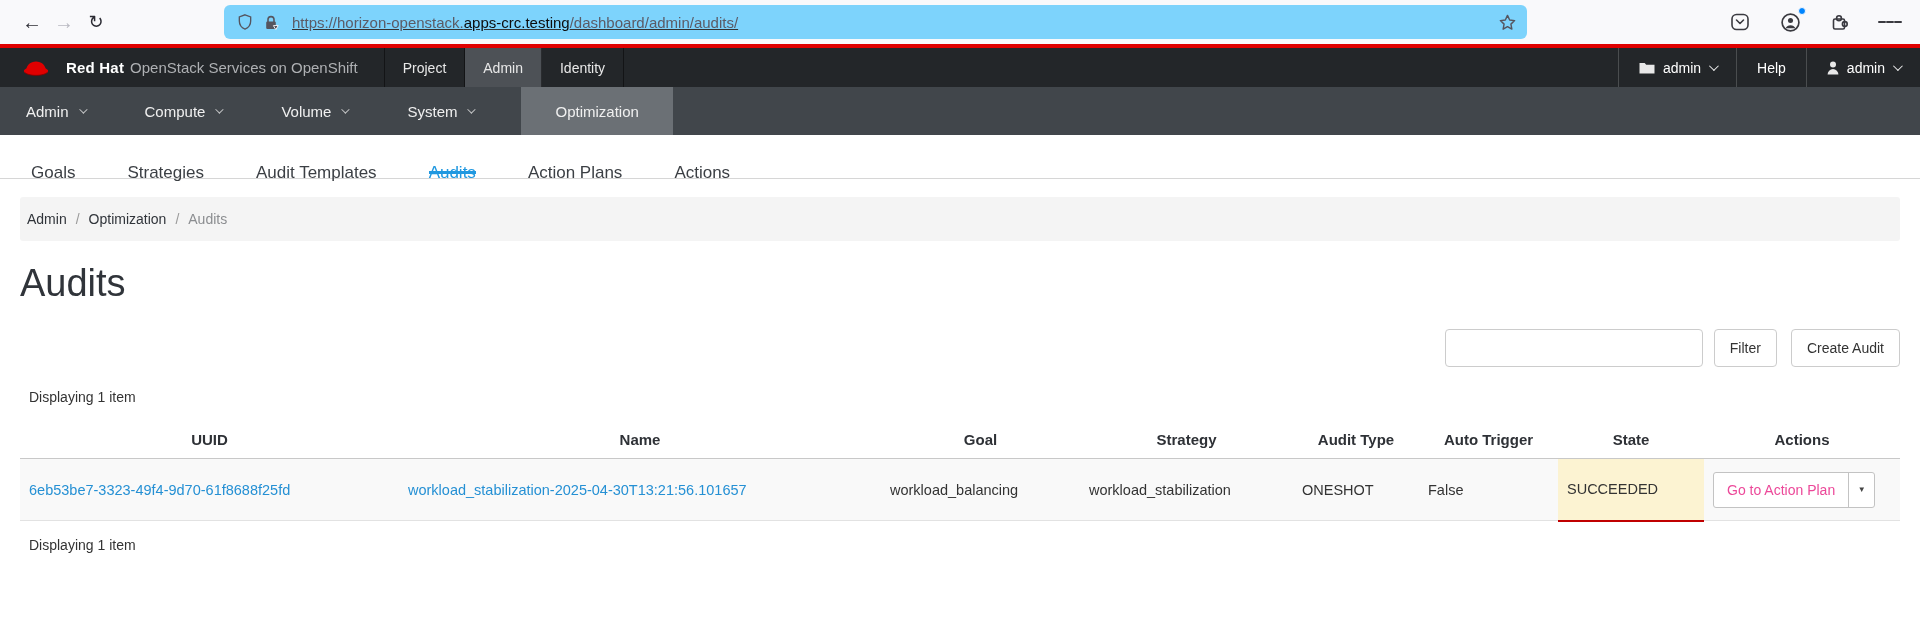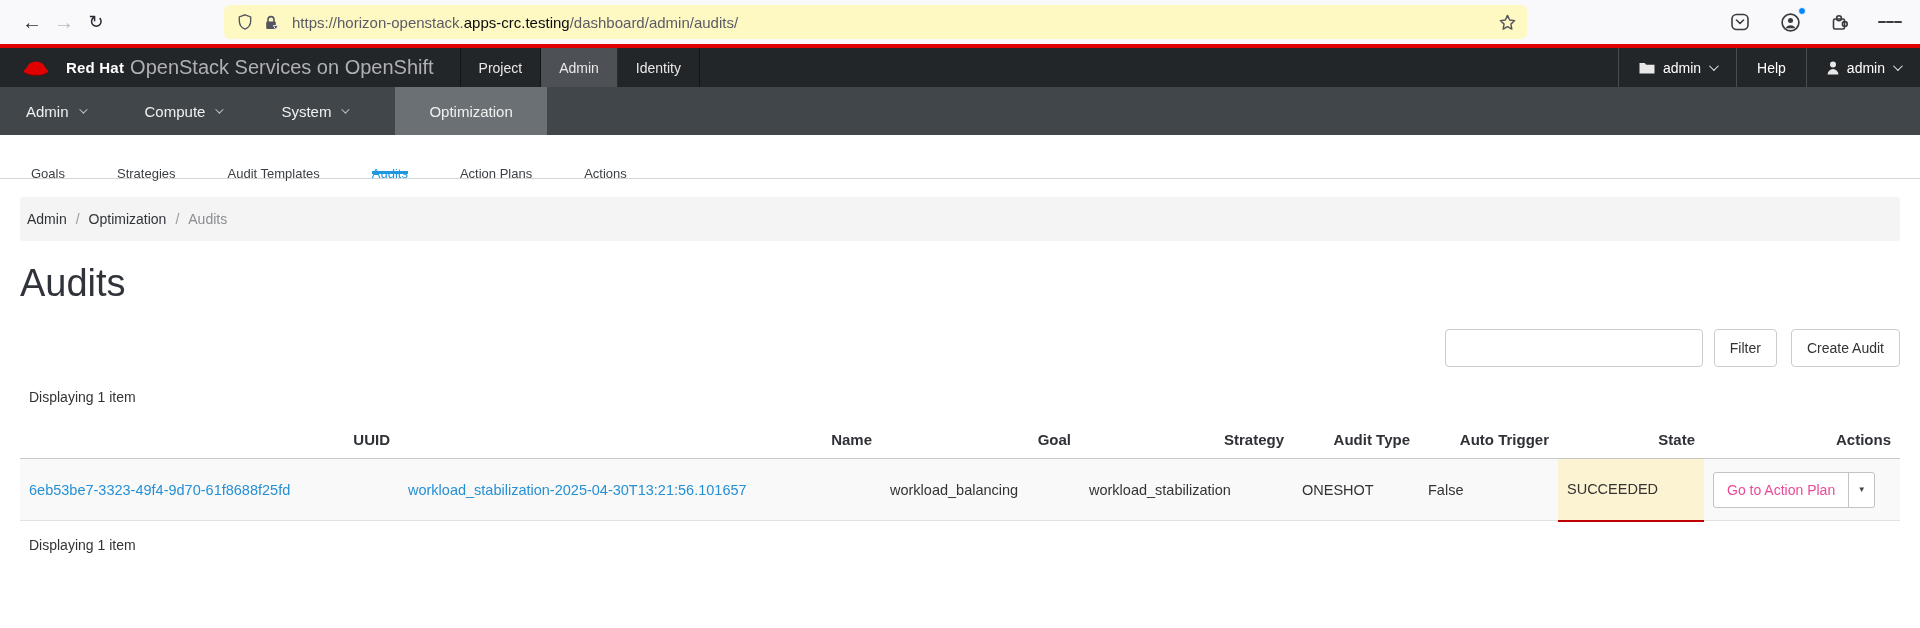--- a/index.html
+++ b/index.html
@@ -5,60 +5,60 @@
   * { box-sizing: border-box; margin: 0; padding: 0; }
   html,body { width: 1920px; height: 628px; overflow: hidden; background: #fff;
               font-family: "Liberation Sans", sans-serif; color: #333; }
 
   
   .browser-bar { height: 44px; background: #f9f9fb; display: flex; align-items: center; padding: 0 14px 0 16px; }
   .bicon { width: 32px; height: 32px; display: flex; align-items: center; justify-content: center;
            font-size: 20px; color: #2b2b33; border-radius: 4px; flex: 0 0 auto; }
   .bicon.disabled { color: #b9b9c1; }
   .reload { font-size: 18px; }
-  .urlbar { margin-left: 112px; width: 1303px; height: 34px; background: #fef9c3; border-radius: 6px;
-            display: flex; align-items: center; padding: 0 10px 0 12px; }
+  .urlbar { margin-left: 112px; width: 1303px; height: 34px; background: #7dd3fc; border-radius: 6px;
+            display: flex; align-items: center; padding: 0 10px 0 12px; text-decoration: underline; }
   .urlbar .u-ico { flex: 0 0 auto; display: flex; align-items: center; margin-right: 9px; }
   .url { font-size: 15px; color: #5b5b66; white-space: nowrap; flex: 1 1 auto; margin-left: 4px; }
   .u-dark { color: #0c0c0d; }
   .star { margin-left: auto; flex: 0 0 auto; display: flex; }
   .bicons-right { margin-left: auto; display: flex; align-items: center; gap: 26px; padding-right: 4px; }
   .bicons-right .bicon { width: 24px; height: 24px; }
   .acct-wrap { position: relative; display: flex; }
   .acct-dot { position: absolute; top: -3px; right: -4px; width: 8px; height: 8px; border-radius: 50%;
               background: #0085ff; border: 1.5px solid #f9f9fb; }
   .hamb span { display: block; width: 17px; height: 2px; background: #3a3a40; margin: 3.5px 0; border-radius: 1px; }
 
   
   .masthead { height: 43px; background: #232629; border-top: 4px solid #e00000;
               display: flex; align-items: stretch; color: #fff; }
   .brand { display: flex; align-items: center; padding: 0 26px 0 22px; }
   .brand-bold { font-weight: bold; font-size: 15px; margin-left: 16px; letter-spacing: .2px; }
-  .brand-rest { color: #aeb0b3; font-size: 20px; margin-left: 6px; white-space: nowrap; }
+  .brand-rest { color: #aeb0b3; font-size: 15px; margin-left: 6px; white-space: nowrap; }
   .m-tabs { display: flex; align-items: stretch; border-left: 1px solid rgba(0,0,0,.45); }
   .m-tab { display: flex; align-items: center; padding: 0 18px; font-size: 14px; color: #e8e8e8;
            border-right: 1px solid rgba(0,0,0,.45); cursor: default; }
   .m-tab.active { background: #4d5156; }
   .m-right { margin-left: auto; display: flex; align-items: stretch; }
   .m-item { display: flex; align-items: center; gap: 8px; padding: 0 20px; font-size: 14px;
             border-left: 1px solid rgba(255,255,255,.18); white-space: nowrap; }
   .chev { width: 7px; height: 7px; border-right: 1.6px solid currentColor; border-bottom: 1.6px solid currentColor;
           transform: rotate(45deg) translateY(-2px); display: inline-block; opacity: .9; }
 
   
   .mainnav { height: 48px; background: #41464b; display: flex; align-items: stretch; color: #f0f0f0; }
   .nav-item { display: flex; align-items: center; gap: 10px; padding: 0 30px; font-size: 15px; }
   .nav-item:first-child { padding-left: 26px; }
   .nav-item .chev { opacity: .75; width: 6px; height: 6px; }
   .nav-item.active { background: #6b7075; padding: 0 34px; margin-left: 18px; }
 
   
   .subnav { height: 44px; background: #fff; border-bottom: 1px solid #d6d6d6;
             display: flex; align-items: stretch; gap: 52px; padding-left: 31px; }
-  .sub-item { display: flex; align-items: center; font-size: 13px; color: #3b3f44; position: relative; margin-top: 33px; }
+  .sub-item { display: flex; align-items: center; font-size: 17px; color: #3b3f44; position: relative; margin-top: 33px; }
   .sub-item.active { color: #2098e0; }
   .sub-item.active::after { content: ""; position: absolute; left: 0; right: 0; bottom: 4px; height: 3px; background: #2098e0; }
 
   
   .content { padding: 0 20px; }
   .breadcrumb { margin-top: 18px; height: 44px; background: #f4f4f4; border-radius: 3px;
                 display: flex; align-items: center; padding-left: 7px; font-size: 14px; }
   .bc-link { color: #30343a; }
   .bc-sep { color: #9a9a9a; margin: 0 9px; }
   .bc-current { color: #8b8d90; }
@@ -72,21 +72,21 @@
   .caret { font-size: 8px; color: #444; line-height: 1; }
   .filter-input { height: 38px; width: 258px; border: 1px solid #ccc; border-radius: 4px; background: #fff;
                   margin-left: 36px; padding: 0 10px; font-size: 14px; font-family: "Liberation Sans", sans-serif; }
   .filter-btn { margin-left: 11px; }
   .create-btn { margin-left: 14px; }
 
   .count { margin-top: 22px; margin-left: 9px; font-size: 14px; color: #333; }
   .count.bottom { margin-top: 15px; }
 
   table.audits { margin-top: 16px; width: 1880px; border-collapse: collapse; table-layout: fixed; }
-  .audits th { text-align: right; font-size: 15px; font-weight: bold; color: #2e3136;
+  .audits th { text-align: center; font-size: 15px; font-weight: bold; color: #2e3136;
                padding: 10px 9px; border-bottom: 1px solid #c8c8c8; }
   .audits td { font-size: 14.5px; color: #333; padding: 0 9px; height: 62px; vertical-align: middle;
                background: #f9f9f9; border-bottom: 1px solid #e2e2e2; }
   .col-uuid { width: 379px; } .col-name { width: 482px; } .col-goal { width: 199px; }
   .col-strategy { width: 213px; } .col-atype { width: 126px; } .col-atrig { width: 139px; }
   .col-state { width: 146px; }
   .audits a { color: #2590d4; text-decoration: none; }
   td.state-cell { background: #fcf3d2; border-bottom: 2px solid #c00000; }
   .split-btn { display: inline-flex; align-items: stretch; border: 1px solid #c3c3c3; border-radius: 3px;
                background: #fff; height: 36px; }
@@ -195,20 +195,24 @@
   </div>
 </div>
 
 <div class="mainnav">
   <span class="nav-item">
       <span>Admin</span>
       <span class="chev"></span>
     </span>
   <span class="nav-item">
       <span>Compute</span>
+      <span class="chev"></span>
+    </span>
+  <span class="nav-item">
+      <span>Volume</span>
       <span class="chev"></span>
     </span>
   <span class="nav-item">
       <span>System</span>
       <span class="chev"></span>
     </span>
   <span class="nav-item active">
       <span>Optimization</span>
     </span>
 </div>

